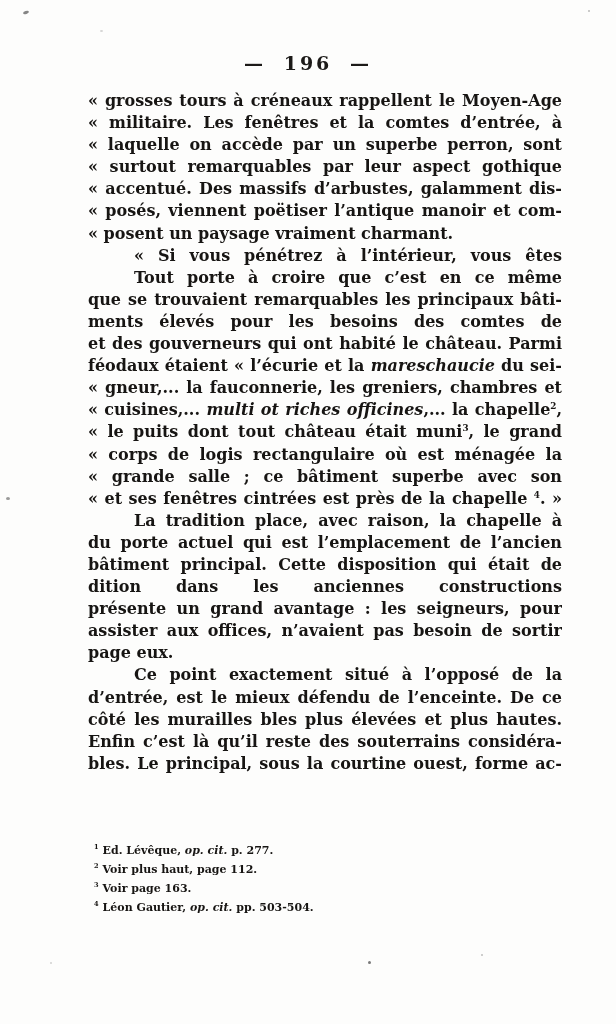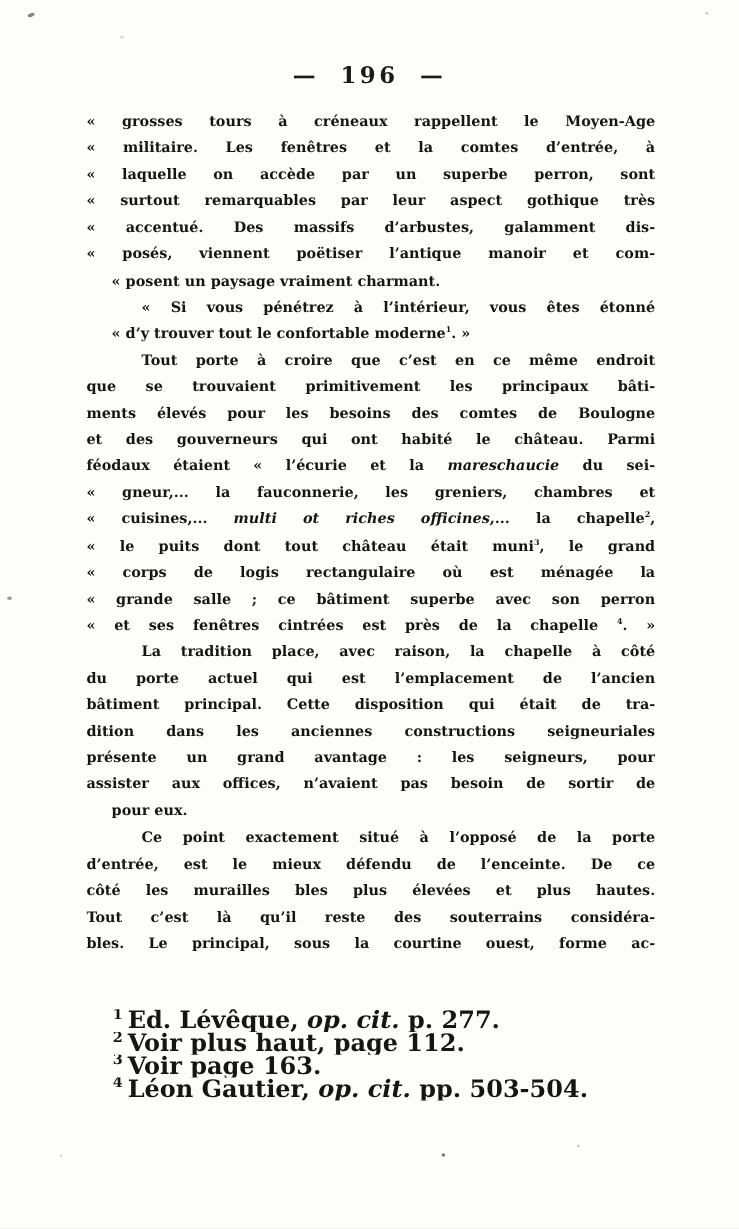--- a/index.html
+++ b/index.html
@@ -25,49 +25,49 @@
     text-align: center;
     font-size: 19px;
     font-weight: 700;
     letter-spacing: 3px;
     word-spacing: 8px;
     color: #1c1a18;
   }
   .body-text {
     position: absolute;
     top: 90px;
-    left: 72px;
+    left: 88px;
     width: 474px;
-    font-size: 12px;
+    font-size: 16px;
     font-weight: 700;
     line-height: 22.1px;
     color: #171513;
   }
   .line {
     height: 22.1px;
     overflow: hidden;
     text-align: justify;
     text-align-last: justify;
     white-space: normal;
   }
-  .line.nj { text-align-last: left; margin-left: 21px; }
+  .line.nj { text-align-last: left; }
   .line.ind { text-indent: 46px; }
   .line i { }
   sup {
     font-size: 0.55em;
     vertical-align: super;
     line-height: 0;
     font-weight: 700;
   }
   .footnotes {
     position: absolute;
     top: 841px;
     left: 94px;
     width: 440px;
-    font-size: 20px;
+    font-size: 11px;
     font-weight: 700;
     line-height: 19px;
     color: #171513;
   }
   .footnote { height: 19px; overflow: hidden; }
   .footnote .fm {
     font-size: 0.6em;
     vertical-align: super;
     margin-right: 4px;
   }
@@ -94,43 +94,42 @@
 
   <div class="body-text">
       <div class="line">« grosses tours à créneaux rappellent le Moyen-Age</div>
       <div class="line">« militaire. Les fenêtres et la comtes d’entrée, à</div>
       <div class="line">« laquelle on accède par un superbe perron, sont</div>
       <div class="line">« surtout remarquables par leur aspect gothique très</div>
       <div class="line">« accentué. Des massifs d’arbustes, galamment dis-</div>
       <div class="line">« posés, viennent poëtiser l’antique manoir et com-</div>
       <div class="line nj">« posent un paysage vraiment charmant.</div>
       <div class="line ind">« Si vous pénétrez à l’intérieur, vous êtes étonné</div>
-      <div class="line nj">« d’y trouver tout le confortable moderne<sup>1</sup>. »</div>
       <div class="line ind">Tout porte à croire que c’est en ce même endroit</div>
-      <div class="line">que se trouvaient primitivement les principaux bâti-</div>
+      <div class="line">que se trouvaient remarquables les principaux bâti-</div>
       <div class="line">ments élevés pour les besoins des comtes de Boulogne</div>
       <div class="line">et des gouverneurs qui ont habité le château. Parmi</div>
       <div class="line">féodaux étaient « l’écurie et la <i>mareschaucie</i> du sei-</div>
       <div class="line">« gneur,... la fauconnerie, les greniers, chambres et</div>
       <div class="line">« cuisines,... <i>multi ot riches officines</i>,... la chapelle<sup>2</sup>,</div>
       <div class="line">« le puits dont tout château était muni<sup>3</sup>, le grand</div>
       <div class="line">« corps de logis rectangulaire où est ménagée la</div>
       <div class="line">« grande salle ; ce bâtiment superbe avec son perron</div>
       <div class="line">« et ses fenêtres cintrées est près de la chapelle <sup>4</sup>. »</div>
       <div class="line ind">La tradition place, avec raison, la chapelle à côté</div>
       <div class="line">du porte actuel qui est l’emplacement de l’ancien</div>
       <div class="line">bâtiment principal. Cette disposition qui était de tra-</div>
       <div class="line">dition dans les anciennes constructions seigneuriales</div>
       <div class="line">présente un grand avantage : les seigneurs, pour</div>
       <div class="line">assister aux offices, n’avaient pas besoin de sortir de</div>
-      <div class="line nj">pour eux.</div>
+      <div class="line nj">page eux.</div>
       <div class="line ind">Ce point exactement situé à l’opposé de la porte</div>
       <div class="line">d’entrée, est le mieux défendu de l’enceinte. De ce</div>
       <div class="line">côté les murailles bles plus élevées et plus hautes.</div>
-      <div class="line">Tout c’est là qu’il reste des souterrains considéra-</div>
+      <div class="line">Enfin c’est là qu’il reste des souterrains considéra-</div>
       <div class="line">bles. Le principal, sous la courtine ouest, forme ac-</div>
     </div>
 
   <div class="footnotes">
       <div class="footnote"><sup class="fm">1</sup>Ed. Lévêque, <i>op. cit.</i> p. 277.</div>
       <div class="footnote"><sup class="fm">2</sup>Voir plus haut, page 112.</div>
       <div class="footnote"><sup class="fm">3</sup>Voir page 163.</div>
       <div class="footnote"><sup class="fm">4</sup>Léon Gautier, <i>op. cit.</i> pp. 503-504.</div>
     </div>
 

